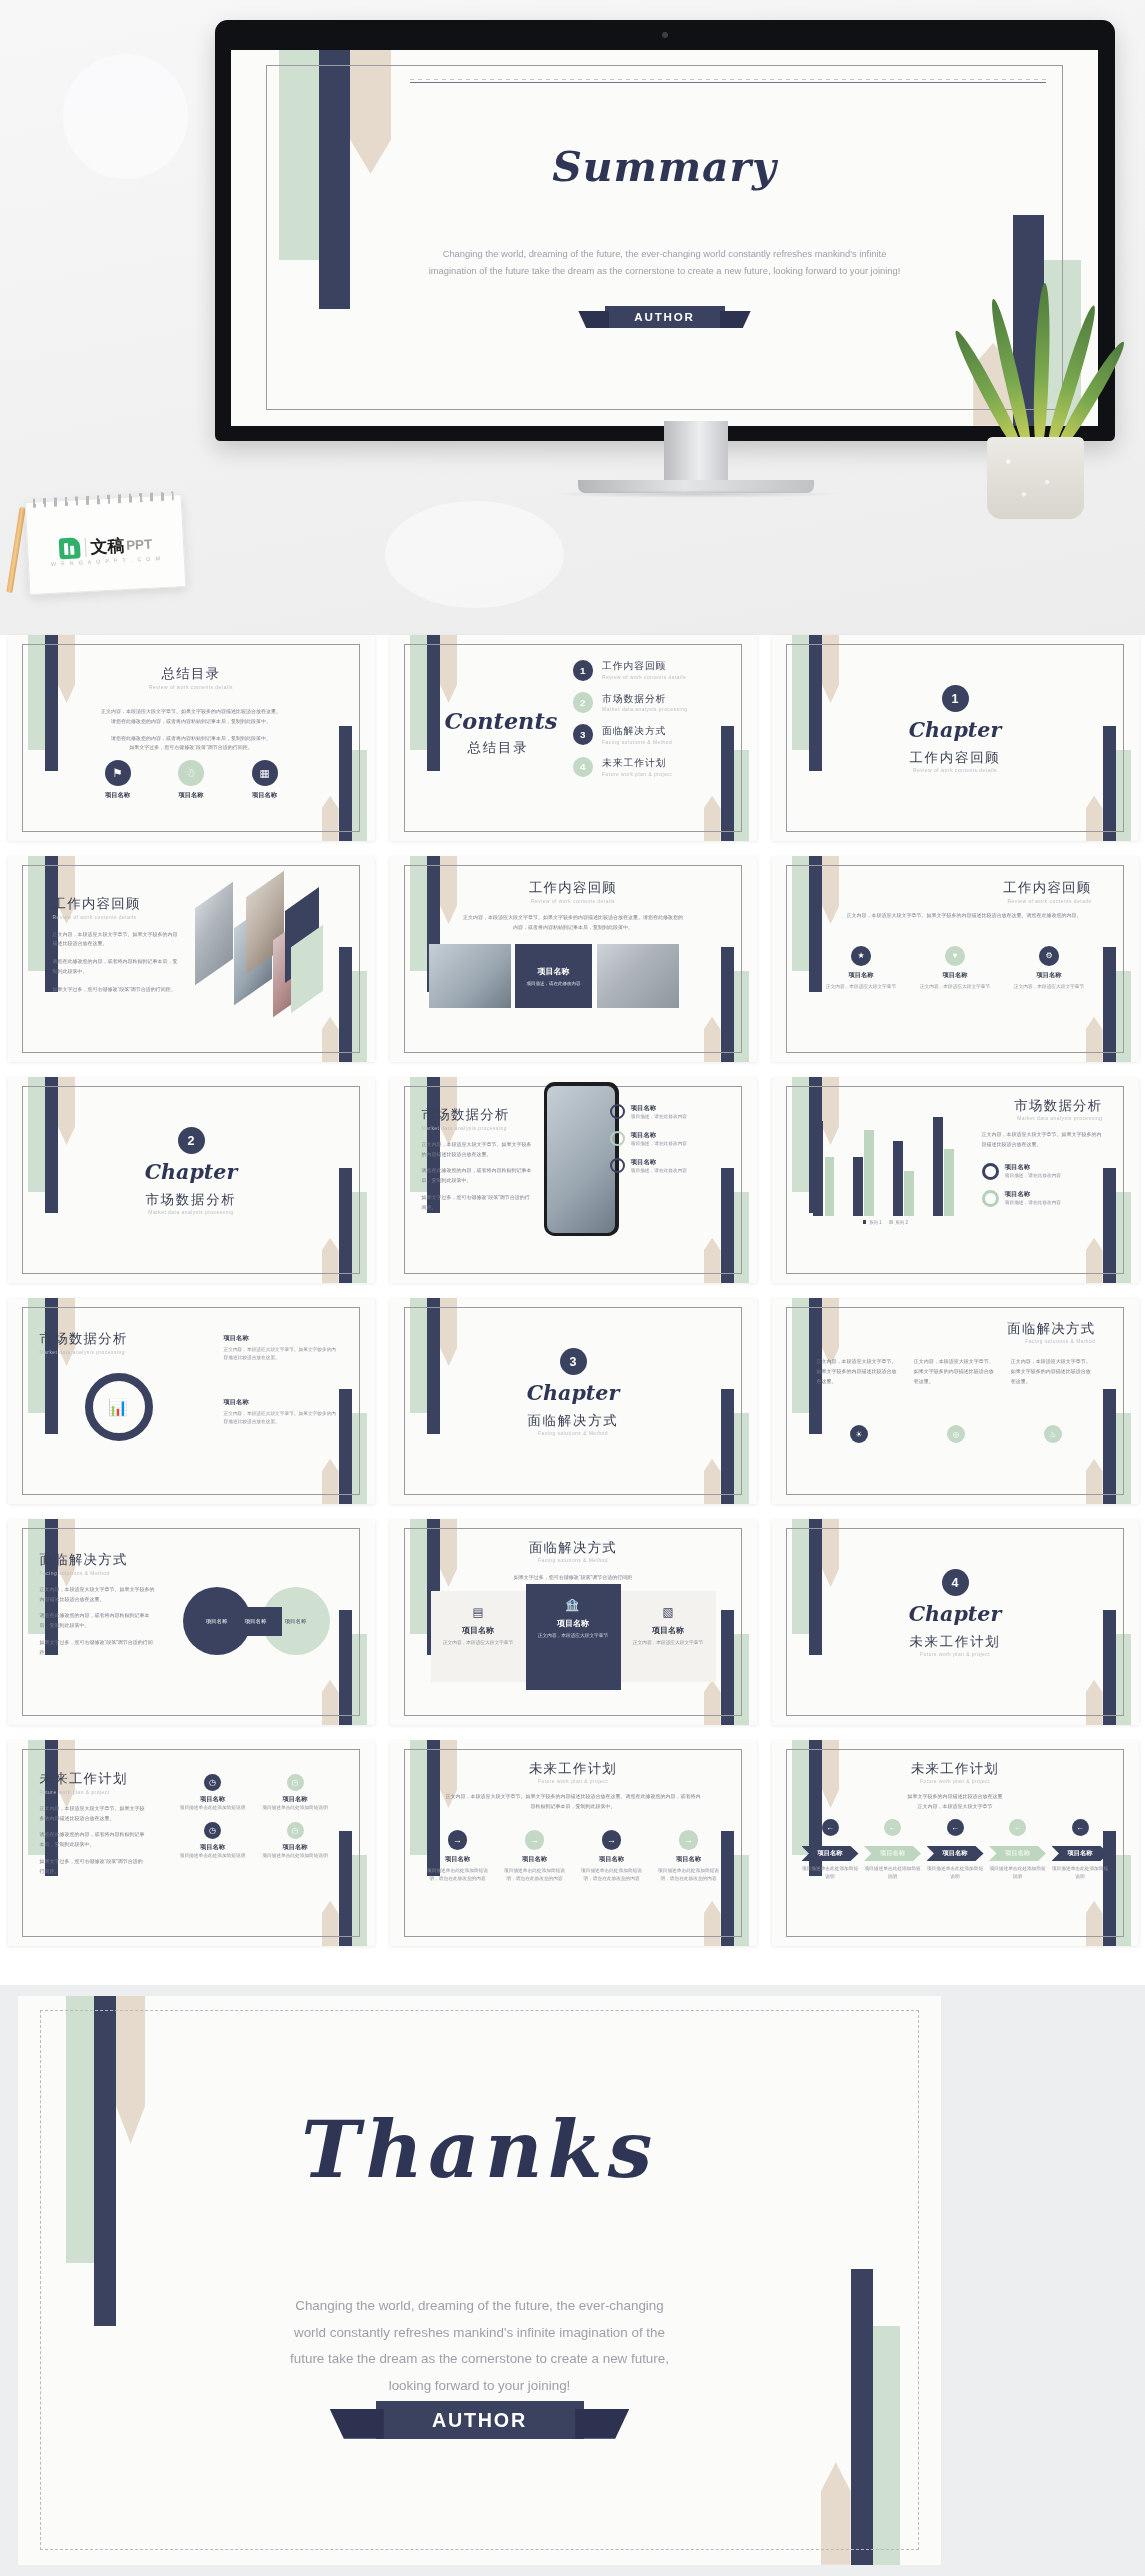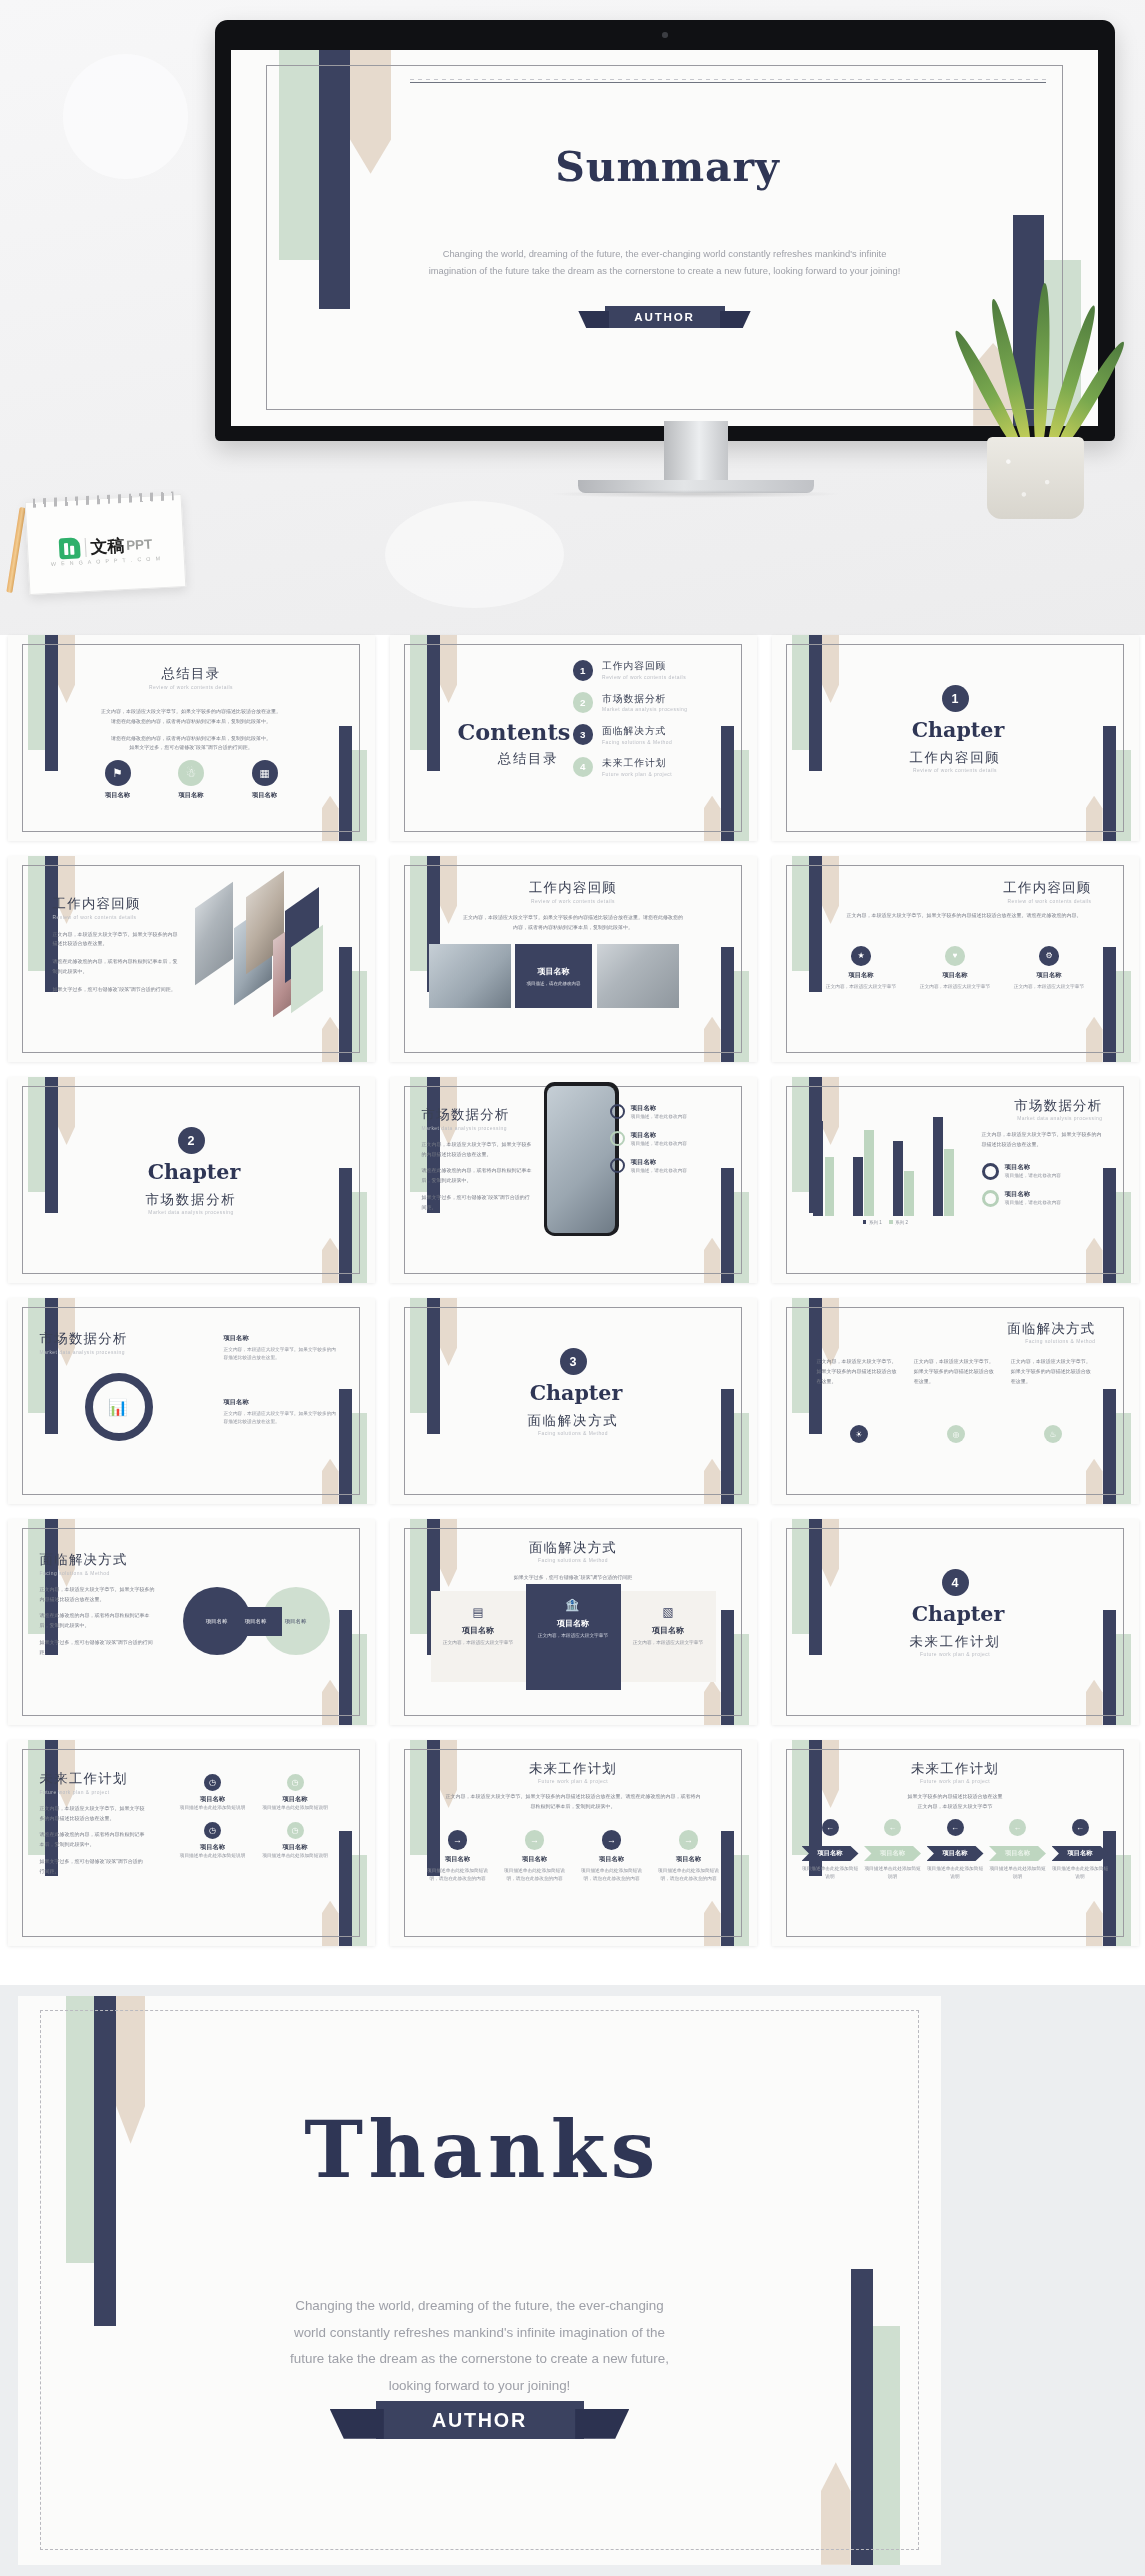--- a/index.html
+++ b/index.html
@@ -36,21 +36,21 @@
   .sl .deco-tl-navy  { position:absolute; left:10.1%; top:0;  width:3.6%; height:41%; background:#3b4260; }
   .sl .deco-tl-sand  { position:absolute; left:13.7%; top:0; width:4.8%; height:33%; background:#e6dacd;
                        clip-path: polygon(0 0,100% 0,100% 72%, 50% 100%, 0 72%); }
   .sl .deco-br-green { position:absolute; right:2.0%; bottom:0; width:4.2%; height:44%; background:#cfdfd0; }
   .sl .deco-br-navy  { position:absolute; right:6.2%; bottom:0; width:3.6%; height:56%; background:#3b4260; }
   .sl .deco-br-sand  { position:absolute; right:9.8%; bottom:0; width:4.6%; height:22%; background:#e6dacd;
                        clip-path: polygon(0 28%,50% 0,100% 28%,100% 100%,0 100%); }
   .sl .frame { position:absolute; inset:4.2% 4.0%; border:0.9px solid #9a9aa0; }
   .sl .frame-dash { position:absolute; inset:2.6% 2.4%; border:0.9px dashed #b9b9bf; }
 
-  .script { font-family:"DejaVu Serif", serif; font-weight:700; color:#2f3655;padding-left:6px; }
+  .script { font-family:"DejaVu Serif", serif; font-style:italic; font-weight:700; color:#2f3655; }
   .hl-green { position:relative; display:inline-block; }
   .hl-green::after{ content:""; position:absolute; left:-6%; right:-6%; bottom:6%; height:34%;
     background:#cfdfd0; z-index:-1; }
   .hl-wrap{ position:relative; z-index:1; }
 
   
   .hero-title-script { position:absolute; left:0; right:0; top:93px; text-align:center; font-size:41px; letter-spacing:0.9px; }
   .hero-title-cn { position:absolute; left:0; right:0; top:150px; text-align:center;
     font-size:28px; color:#343a50; letter-spacing:3.6px; font-weight:400; }
   .hero-title-cn u { text-decoration-color:#343a50; text-underline-offset:5.4px; text-decoration-thickness:0.9px;}
@@ -252,21 +252,21 @@
 
       <div class="thumb sl">
         <div class="deco-tl-green"></div>
           <div class="deco-tl-navy"></div>
         <div style="position:absolute;left:10.1%;top:41%;width:3.6%;height:25%;background:#3b4260;"></div>
         <div class="deco-tl-sand"></div>
         <div class="deco-br-green"></div>
           <div class="deco-br-navy"></div>
           <div class="deco-br-sand"></div>
         <div class="frame"></div>
-        <div style="position:absolute;left:55px;top:84px;width:107px;text-align:right;margin-left:7px;">
+        <div style="position:absolute;left:55px;top:73px;width:107px;text-align:center;">
           <div class="script" style="font-size:22.4px">
             <span class="hl-green"><span class="hl-wrap">Contents</span></span>
           </div>
           <div style="font-size:13.4px;color:#3a4054;letter-spacing:1.8px;margin-top:5.4px">总结目录</div>
         </div>
         <div style="position:absolute;left:183px;top:25px;right:39px;">
           <div style="display:flex;align-items:center;gap:9px;margin-bottom:11.6px">
             <div class="circ navy" style="width:20.6px;height:20.6px;font-size:9.8px;font-weight:700">1</div>
             <div>
                 <div style="font-size:9.8px;color:#3a4054;letter-spacing:0.9px">工作内容回顾</div>

